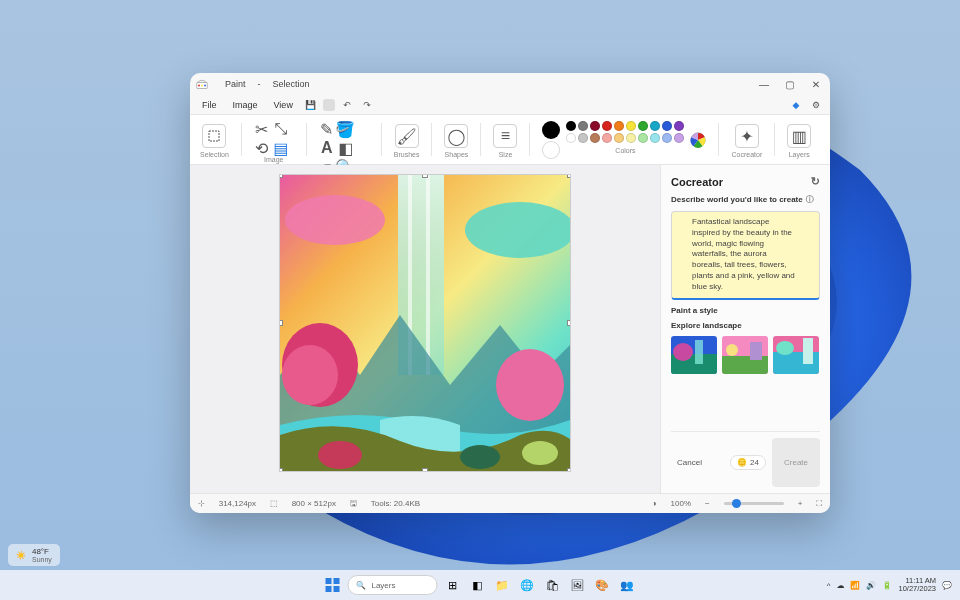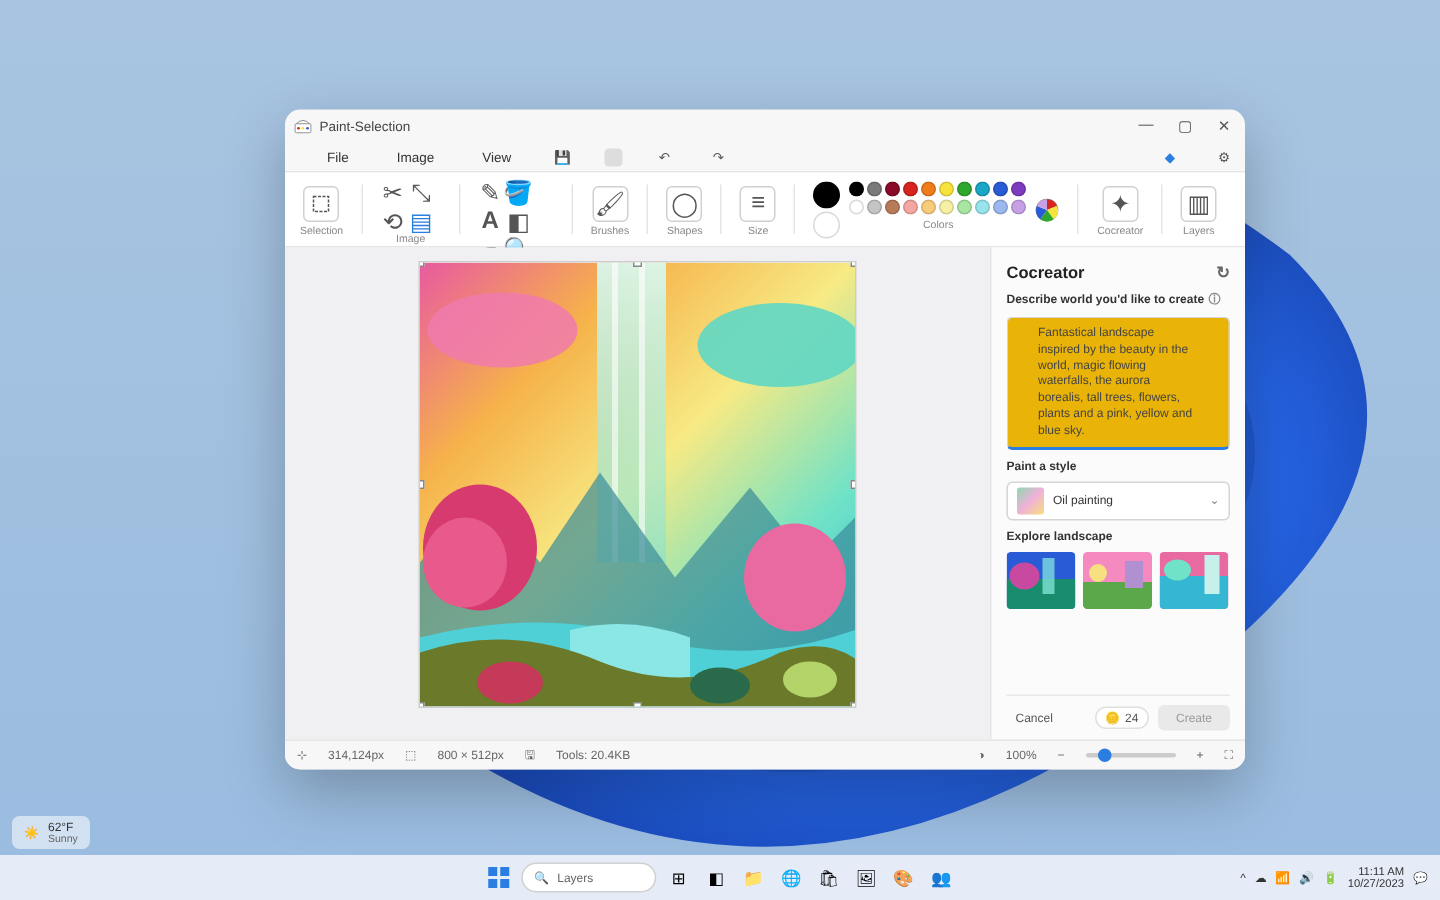--- a/index.html
+++ b/index.html
@@ -2,26 +2,26 @@
 <html><head>
 <meta charset="utf-8">
 <style>
   * { box-sizing: border-box; margin: 0; padding: 0; font-family: 'Segoe UI', Arial, sans-serif; }
   body { width: 960px; height: 600px; overflow: hidden; background: linear-gradient(180deg, #a8c4e0 0%, #9abce0 100%); position: relative; }
   
   .bloom { position:absolute; inset:0; overflow:hidden; }
   .bloom svg { position:absolute; right:-80px; top:-40px; width:900px; height:700px; }
   
   .window { position:absolute; left:190px; top:73px; width:640px; height:440px; background:#f7f7f8; border-radius:10px; box-shadow:0 15px 40px rgba(0,0,0,0.25); display:flex; flex-direction:column; overflow:hidden; }
-  .titlebar { height:22px; display:flex; align-items:center; padding:0 6px; font-size:9px; color:#444; }
+  .titlebar { height:22px; display:flex; align-items:center; padding:0 6px; font-size:9px; color:#444;gap:12px; }
   .titlebar .app-icon { width:12px; height:12px; margin-right:5px; display:flex; align-items:center; justify-content:center;}
   .titlebar .wcontrols { margin-left:auto; display:flex; gap:10px; font-size:10px; color:#555; }
   .titlebar .wcontrols span { width:16px; text-align:center; cursor:default;}
   .menubar { height:20px; display:flex; align-items:center; gap:4px; padding:0 6px; font-size:9px; color:#333; border-bottom:1px solid #e5e5e5;}
-  .menubar span { padding:2px 6px; border-radius:3px;margin-left:16px;}
+  .menubar span { padding:2px 6px; border-radius:3px;}
   .menubar .mspacer { flex:1; }
   .menubar .mic { width:16px; height:16px; display:flex; align-items:center; justify-content:center; color:#555;}
   .ribbon { height:50px; background:#fff; display:flex; align-items:stretch; padding:4px 6px; gap:6px; border-bottom:1px solid #e5e5e5;}
   .rgroup { display:flex; flex-direction:column; align-items:center; justify-content:space-between; padding:2px 4px; }
   .rgroup .rtools { display:flex; gap:3px; align-items:center; flex:1;}
   .rgroup .rlabel { font-size:7px; color:#888; }
   .tbtn { width:16px; height:16px; display:flex; align-items:center; justify-content:center; color:#555; border-radius:3px;}
   .tbtn.big { width:24px; height:24px; border:1px solid #d0d0d0; border-radius:4px;}
   .rdiv { width:1px; background:#e5e5e5; margin:4px 2px;}
   .palette { display:flex; flex-direction:column; gap:2px; justify-content:center;}
@@ -30,30 +30,30 @@
   .sw.big { width:18px; height:18px;}
   .workspace { flex:1; display:flex; background:#f0f0f2; min-height:0;}
   .canvas-area { flex:1; display:flex; align-items:flex-start; justify-content:center; padding:10px; position:relative;}
   .canvas { width:290px; height:296px; background:#fff; box-shadow:0 0 0 1px #ccc; position:relative; overflow:hidden;}
   .canvas .handle { position:absolute; width:6px; height:6px; background:#fff; border:1px solid #888;}
   .sidepanel { width:170px; background:#fbfbfc; border-left:1px solid #e5e5e5; display:flex; flex-direction:column; padding:10px 10px 6px 10px; gap:6px;}
   .sidepanel h3 { font-size:11px; font-weight:600; color:#222; display:flex; align-items:center;}
   .sidepanel h3 .hist { margin-left:auto; font-size:11px; color:#666;}
   .label { font-size:8px; font-weight:600; color:#333; display:flex; align-items:center; gap:3px;}
   .label .info { color:#888; font-size:8px;}
-  .prompt-box { border:1px solid #d5d5d8; border-bottom:2px solid #2a7de1; border-radius:4px; padding:5px 20px; font-size:8px; line-height:1.35; color:#444; background:#eab308; min-height:48px;}
+  .prompt-box { border:1px solid #d5d5d8; border-bottom:2px solid #2a7de1; border-radius:4px; padding:5px 20px; font-size:8px; line-height:1.35; color:#444; background:#fef9c3; min-height:48px;}
   .style-select { border:1px solid #d5d5d8; border-radius:4px; background:#fff; display:flex; align-items:center; gap:6px; padding:3px 6px; font-size:8px; color:#333;}
   .style-thumb { width:18px; height:18px; border-radius:2px; background:linear-gradient(135deg,#8cd9b0,#f0b0d8,#f5e07a);}
   .style-select .chev { margin-left:auto; color:#888; font-size:8px;}
   .variations { display:flex; gap:5px;}
   .varthumb { width:46px; height:38px; border-radius:3px; overflow:hidden;}
   .panel-footer { margin-top:auto; border-top:1px solid #e8e8e8; padding-top:6px; display:flex; align-items:center; gap:6px;}
   .btn-cancel { font-size:8px; color:#555; background:none; border:none; padding:4px 6px;}
   .credit-pill { margin-left:auto; font-size:8px; background:#fff; border:1px solid #e0e0e0; border-radius:10px; padding:2px 6px; display:flex; align-items:center; gap:3px; color:#555;}
-  .btn-create { font-size:8px; color:#999; background:#e9e9ea; border:none; border-radius:4px; padding:4px 12px;}
+  .btn-create { font-size:8px; color:#999; background:#e9e9ea; border:none; border-radius:4px; padding:20px 12px;}
   .statusbar { height:20px; background:#f7f7f8; border-top:1px solid #e5e5e5; display:flex; align-items:center; font-size:8px; color:#666; padding:0 8px; gap:14px;}
   .statusbar .sspacer { flex:1;}
   .zoom-slider { width:60px; height:3px; background:#ccc; border-radius:2px; position:relative;}
   .zoom-slider::after { content:''; position:absolute; left:8px; top:-3px; width:9px; height:9px; background:#2a7de1; border-radius:50%;}
   
   .taskbar { position:absolute; left:0; right:0; bottom:0; height:30px; background:rgba(235,240,248,0.92); backdrop-filter:blur(10px); display:flex; align-items:center; padding:0 8px;}
   .tbcenter { position:absolute; left:50%; transform:translateX(-50%); display:flex; align-items:center; gap:5px;}
   .tbicon { width:20px; height:20px; border-radius:4px; display:flex; align-items:center; justify-content:center; font-size:11px;}
   .searchpill { display:flex; align-items:center; gap:5px; background:#fff; border:1px solid #d0d0d0; border-radius:12px; height:20px; padding:0 8px; font-size:8px; color:#666; width:90px;}
   .tbright { margin-left:auto; display:flex; align-items:center; gap:6px; font-size:8px; color:#333;}
@@ -78,21 +78,21 @@
       <path d="M200 350 q200 -380 520 -140 q120 120 -40 260 q-260 220 -500 80 q-180 -120 20 -200 Z"></path>
       <path d="M260 360 q150 -280 400 -100 q90 100 -40 200 q-200 160 -380 50 q-120 -90 20 -150 Z" opacity="0.7"></path>
       <path d="M320 360 q110 -190 280 -60 q60 70 -30 140 q-140 110 -260 30 q-80 -60 10 -110 Z" opacity="0.6"></path>
     </g>
   </svg>
 </div>
 
 <div class="weather">
   <span>☀️</span>
   <div>
-    <div>62°F</div>
+    <div>48°F</div>
     <div style="font-size:7px;color:#666">Sunny</div>
   </div>
 </div>
 
 <div class="window">
 
   <div class="titlebar">
     <span class="app-icon">
       <svg width="12" height="12" viewBox="0 0 16 16">
           <rect x="1" y="6" width="14" height="8" rx="1" fill="#fff" stroke="#888" stroke-width="0.8"></rect>
@@ -294,25 +294,20 @@
       <h3>
         <span>Cocreator</span>
         <span class="hist">↻</span>
       </h3>
       <div class="label">
         <span>Describe world you'd like to create</span>
         <span class="info">ⓘ</span>
       </div>
       <div class="prompt-box">Fantastical landscape inspired by the beauty in the world, magic flowing waterfalls, the aurora borealis, tall trees, flowers, plants and a pink, yellow and blue sky.</div>
       <div class="label">Paint a style</div>
-      <div class="style-select">
-        <div class="style-thumb"></div>
-        <span>Oil painting</span>
-        <span class="chev">⌄</span>
-      </div>
       <div class="label">Explore landscape</div>
       <div class="variations">
         <div class="varthumb">
           <svg width="46" height="38">
               <rect width="46" height="38" fill="#2a5bd7"></rect>
               <rect y="18" width="46" height="20" fill="#1a8c6e"></rect>
               <ellipse cx="12" cy="16" rx="10" ry="9" fill="#c84aa0"></ellipse>
               <rect x="24" y="4" width="8" height="24" fill="#8af0e0" opacity="0.7"></rect>
             </svg>
         </div>

